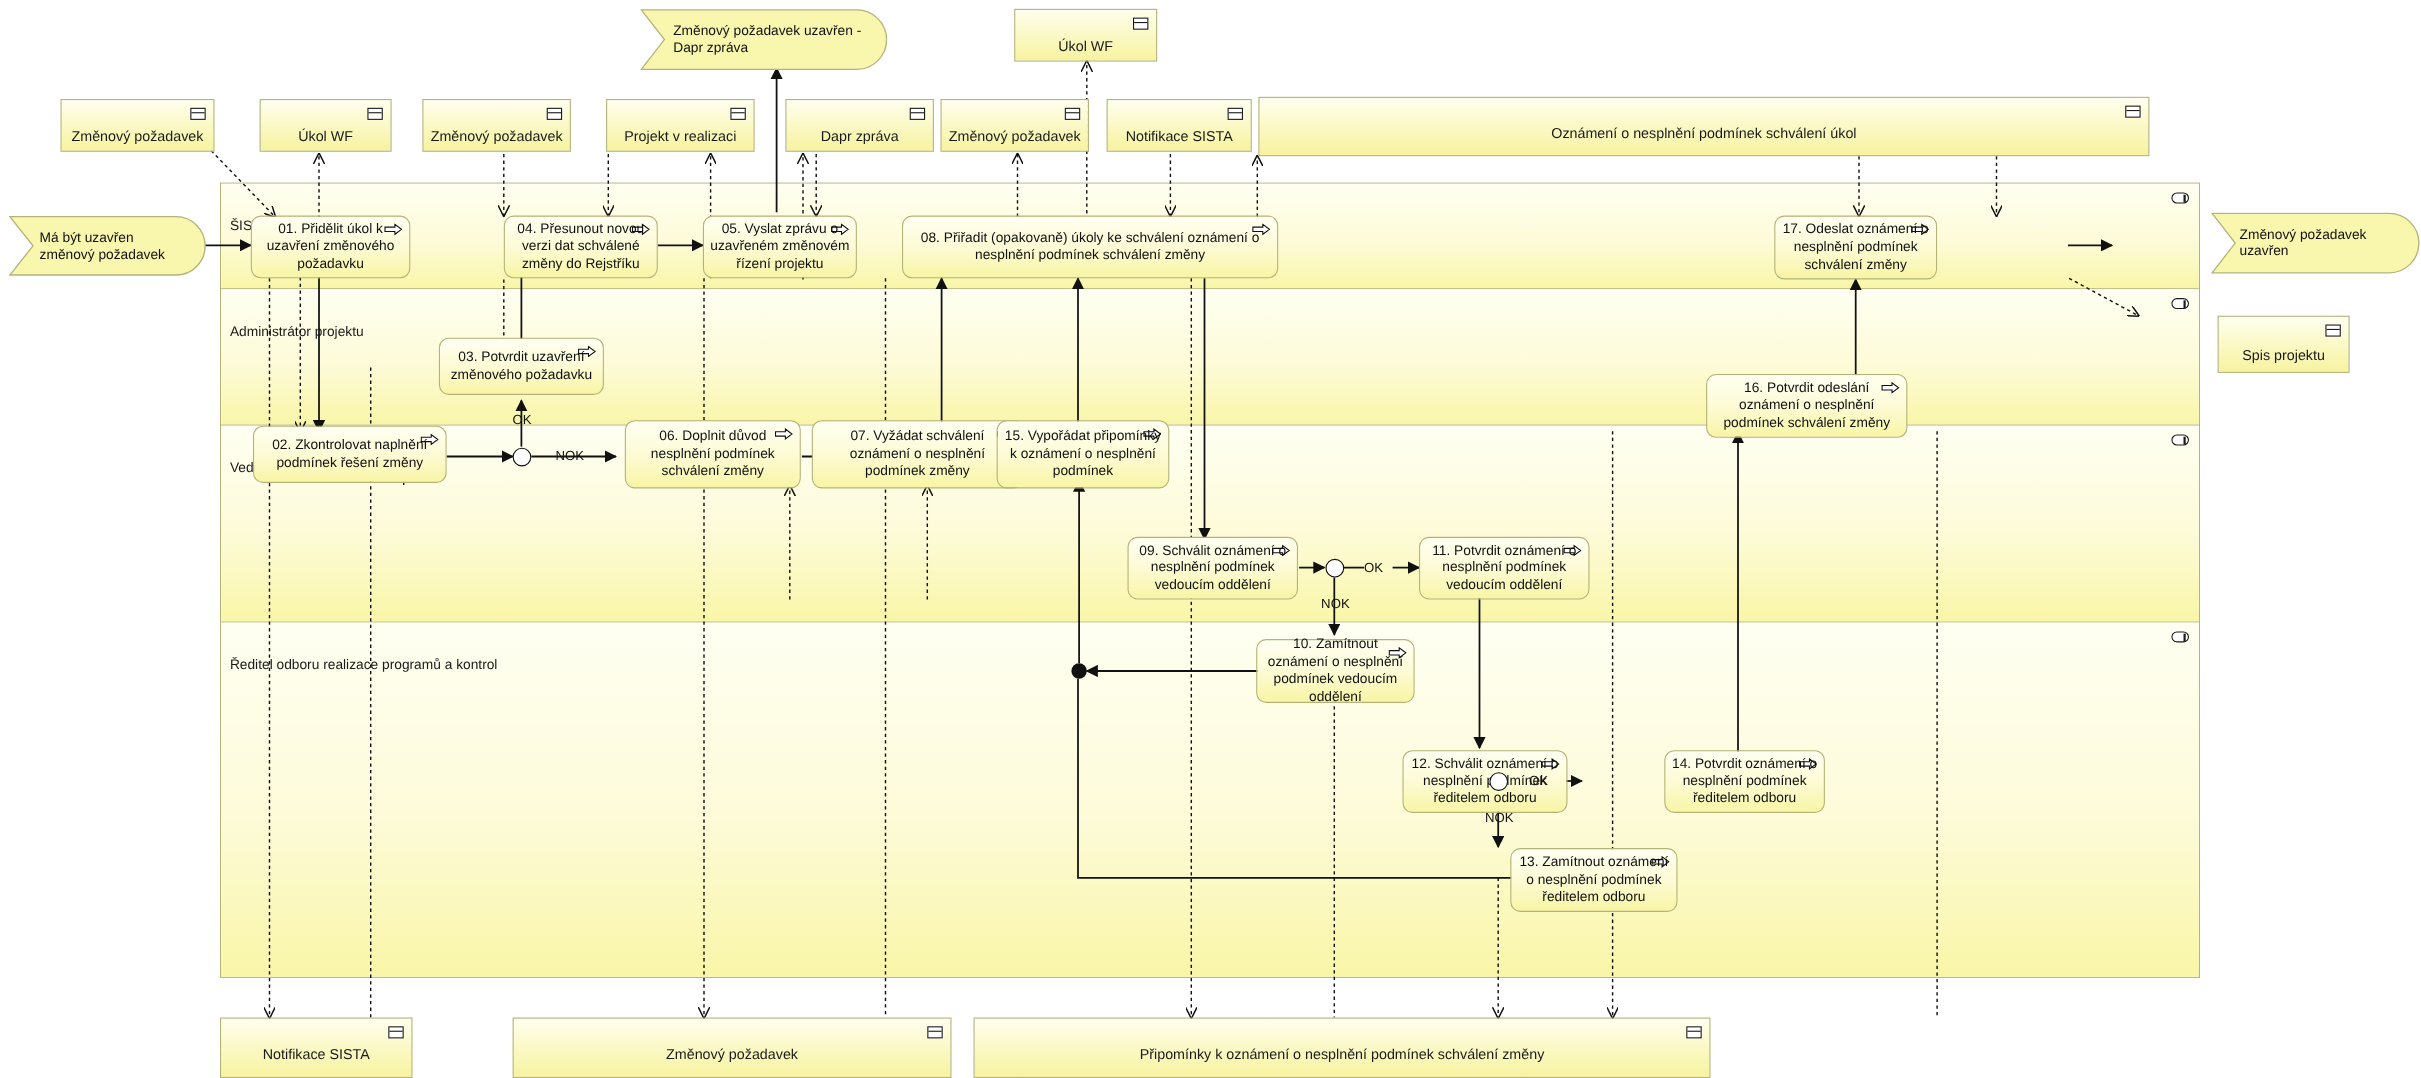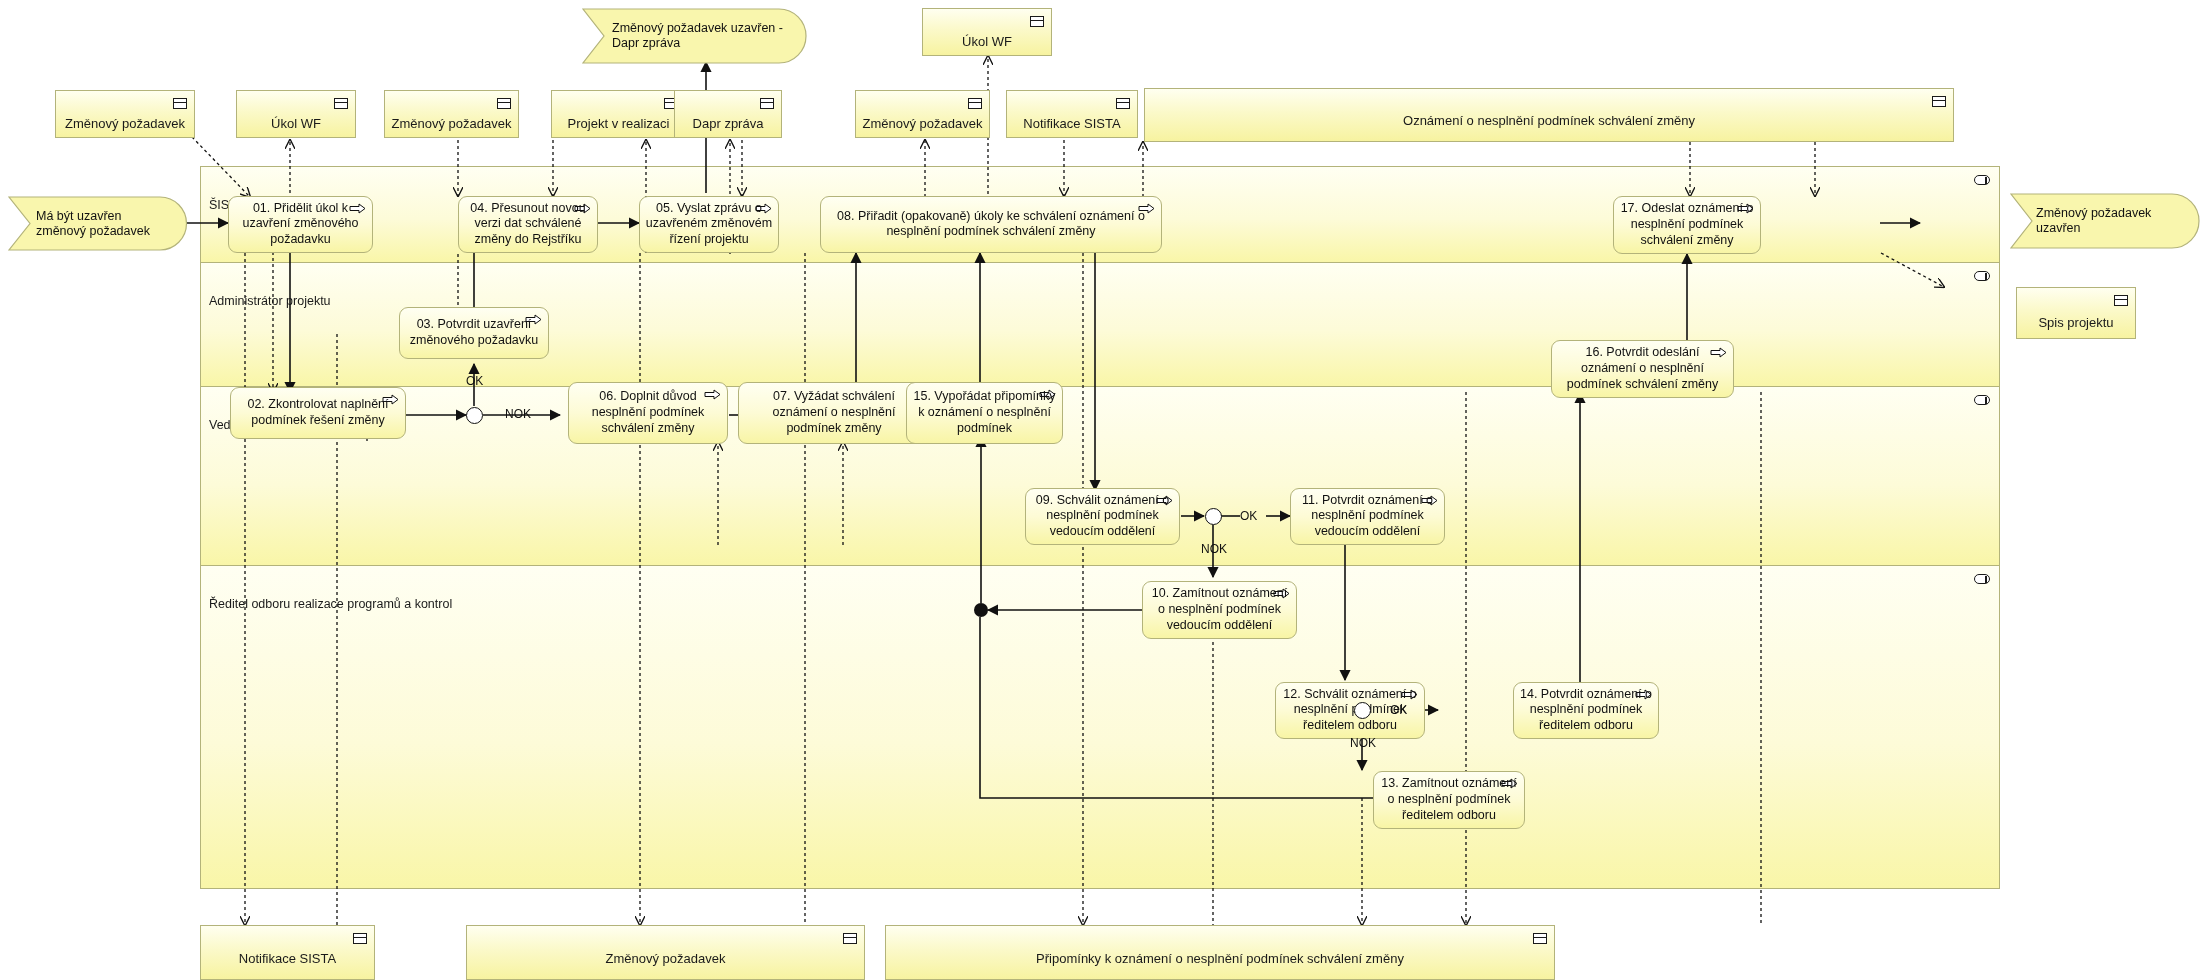--- a/index.html
+++ b/index.html
@@ -164,35 +164,35 @@
     <span class="lbl" style="top:26px;">Úkol WF</span>
   </div>
   <div class="obj" style="left:384px;top:90px;width:135px;height:48px;">
     <span class="obj-icon"></span>
     <span class="lbl" style="top:26px;">Změnový požadavek</span>
   </div>
   <div class="obj" style="left:551px;top:90px;width:135px;height:48px;">
     <span class="obj-icon"></span>
     <span class="lbl" style="top:26px;">Projekt v realizaci</span>
   </div>
-  <div class="obj" style="left:674px;top:90px;width:108px;height:48px;">
+  <div class="obj" style="left:714px;top:90px;width:135px;height:48px;">
     <span class="obj-icon"></span>
     <span class="lbl" style="top:26px;">Dapr zpráva</span>
   </div>
   <div class="obj" style="left:855px;top:90px;width:135px;height:48px;">
     <span class="obj-icon"></span>
     <span class="lbl" style="top:26px;">Změnový požadavek</span>
   </div>
   <div class="obj" style="left:1006px;top:90px;width:132px;height:48px;">
     <span class="obj-icon"></span>
     <span class="lbl" style="top:26px;">Notifikace SISTA</span>
   </div>
   <div class="obj" style="left:1144px;top:88px;width:810px;height:54px;">
     <span class="obj-icon"></span>
-    <span class="lbl" style="top:25px;">Oznámení o nesplnění podmínek schválení změny</span>
+    <span class="lbl" style="top:25px;">Oznámení o nesplnění podmínek schválení úkol</span>
   </div>
 
   <div class="obj" style="left:922px;top:8px;width:130px;height:48px;">
     <span class="obj-icon"></span>
     <span class="lbl" style="top:26px;">Úkol WF</span>
   </div>
   <div class="obj" style="left:2016px;top:287px;width:120px;height:52px;padding-left:10px;">
     <span class="obj-icon"></span>
     <span class="lbl" style="top:28px;">Spis projektu</span>
   </div>
@@ -305,21 +305,21 @@
         <path d="M1,3.5 H10 V1 L16,5.5 L10,10 V7.5 H1 Z" fill="#fff" stroke="#111" stroke-width="1"></path>
       </svg>
     <span class="tl">09. Schválit oznámení o nesplnění podmínek vedoucím oddělení</span>
   </div>
   <div class="task" style="left:1290px;top:488px;width:155px;height:57px;padding-left:41px;">
     <svg class="task-icon" viewBox="0 0 17 11">
         <path d="M1,3.5 H10 V1 L16,5.5 L10,10 V7.5 H1 Z" fill="#fff" stroke="#111" stroke-width="1"></path>
       </svg>
     <span class="tl">11. Potvrdit oznámení o nesplnění podmínek vedoucím oddělení</span>
   </div>
-  <div class="task" style="left:1142px;top:581px;width:155px;height:58px;padding-left:24px;">
+  <div class="task" style="left:1142px;top:581px;width:144px;height:58px;padding-left:24px;">
     <svg class="task-icon" viewBox="0 0 17 11">
         <path d="M1,3.5 H10 V1 L16,5.5 L10,10 V7.5 H1 Z" fill="#fff" stroke="#111" stroke-width="1"></path>
       </svg>
     <span class="tl">10. Zamítnout oznámení o nesplnění podmínek vedoucím oddělení</span>
   </div>
 
   <div class="task" style="left:1275px;top:682px;width:150px;height:57px;">
     <svg class="task-icon" viewBox="0 0 17 11">
         <path d="M1,3.5 H10 V1 L16,5.5 L10,10 V7.5 H1 Z" fill="#fff" stroke="#111" stroke-width="1"></path>
       </svg>

